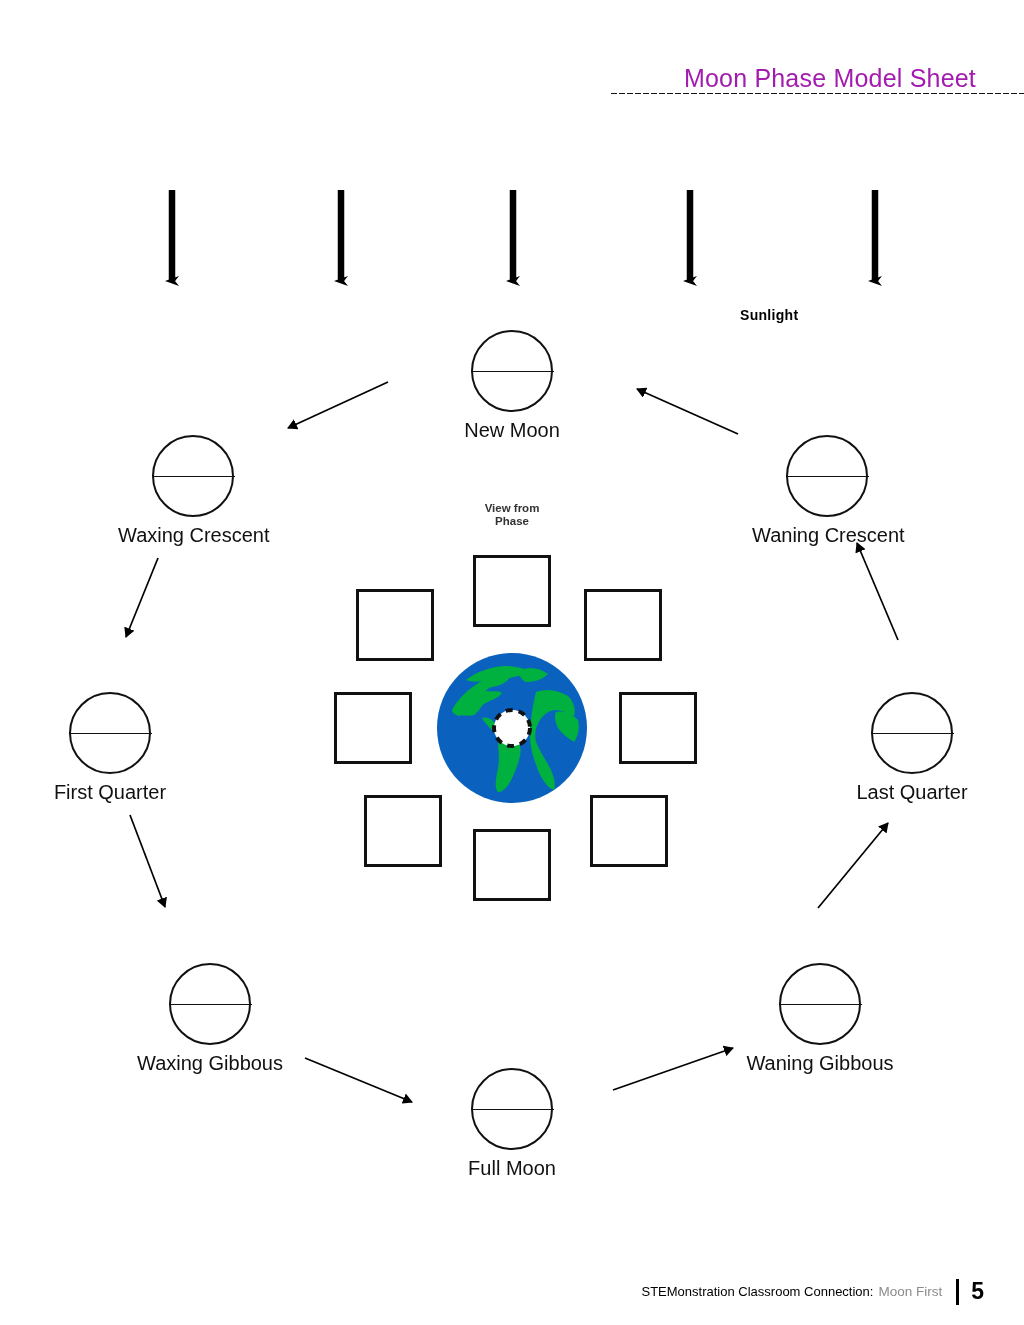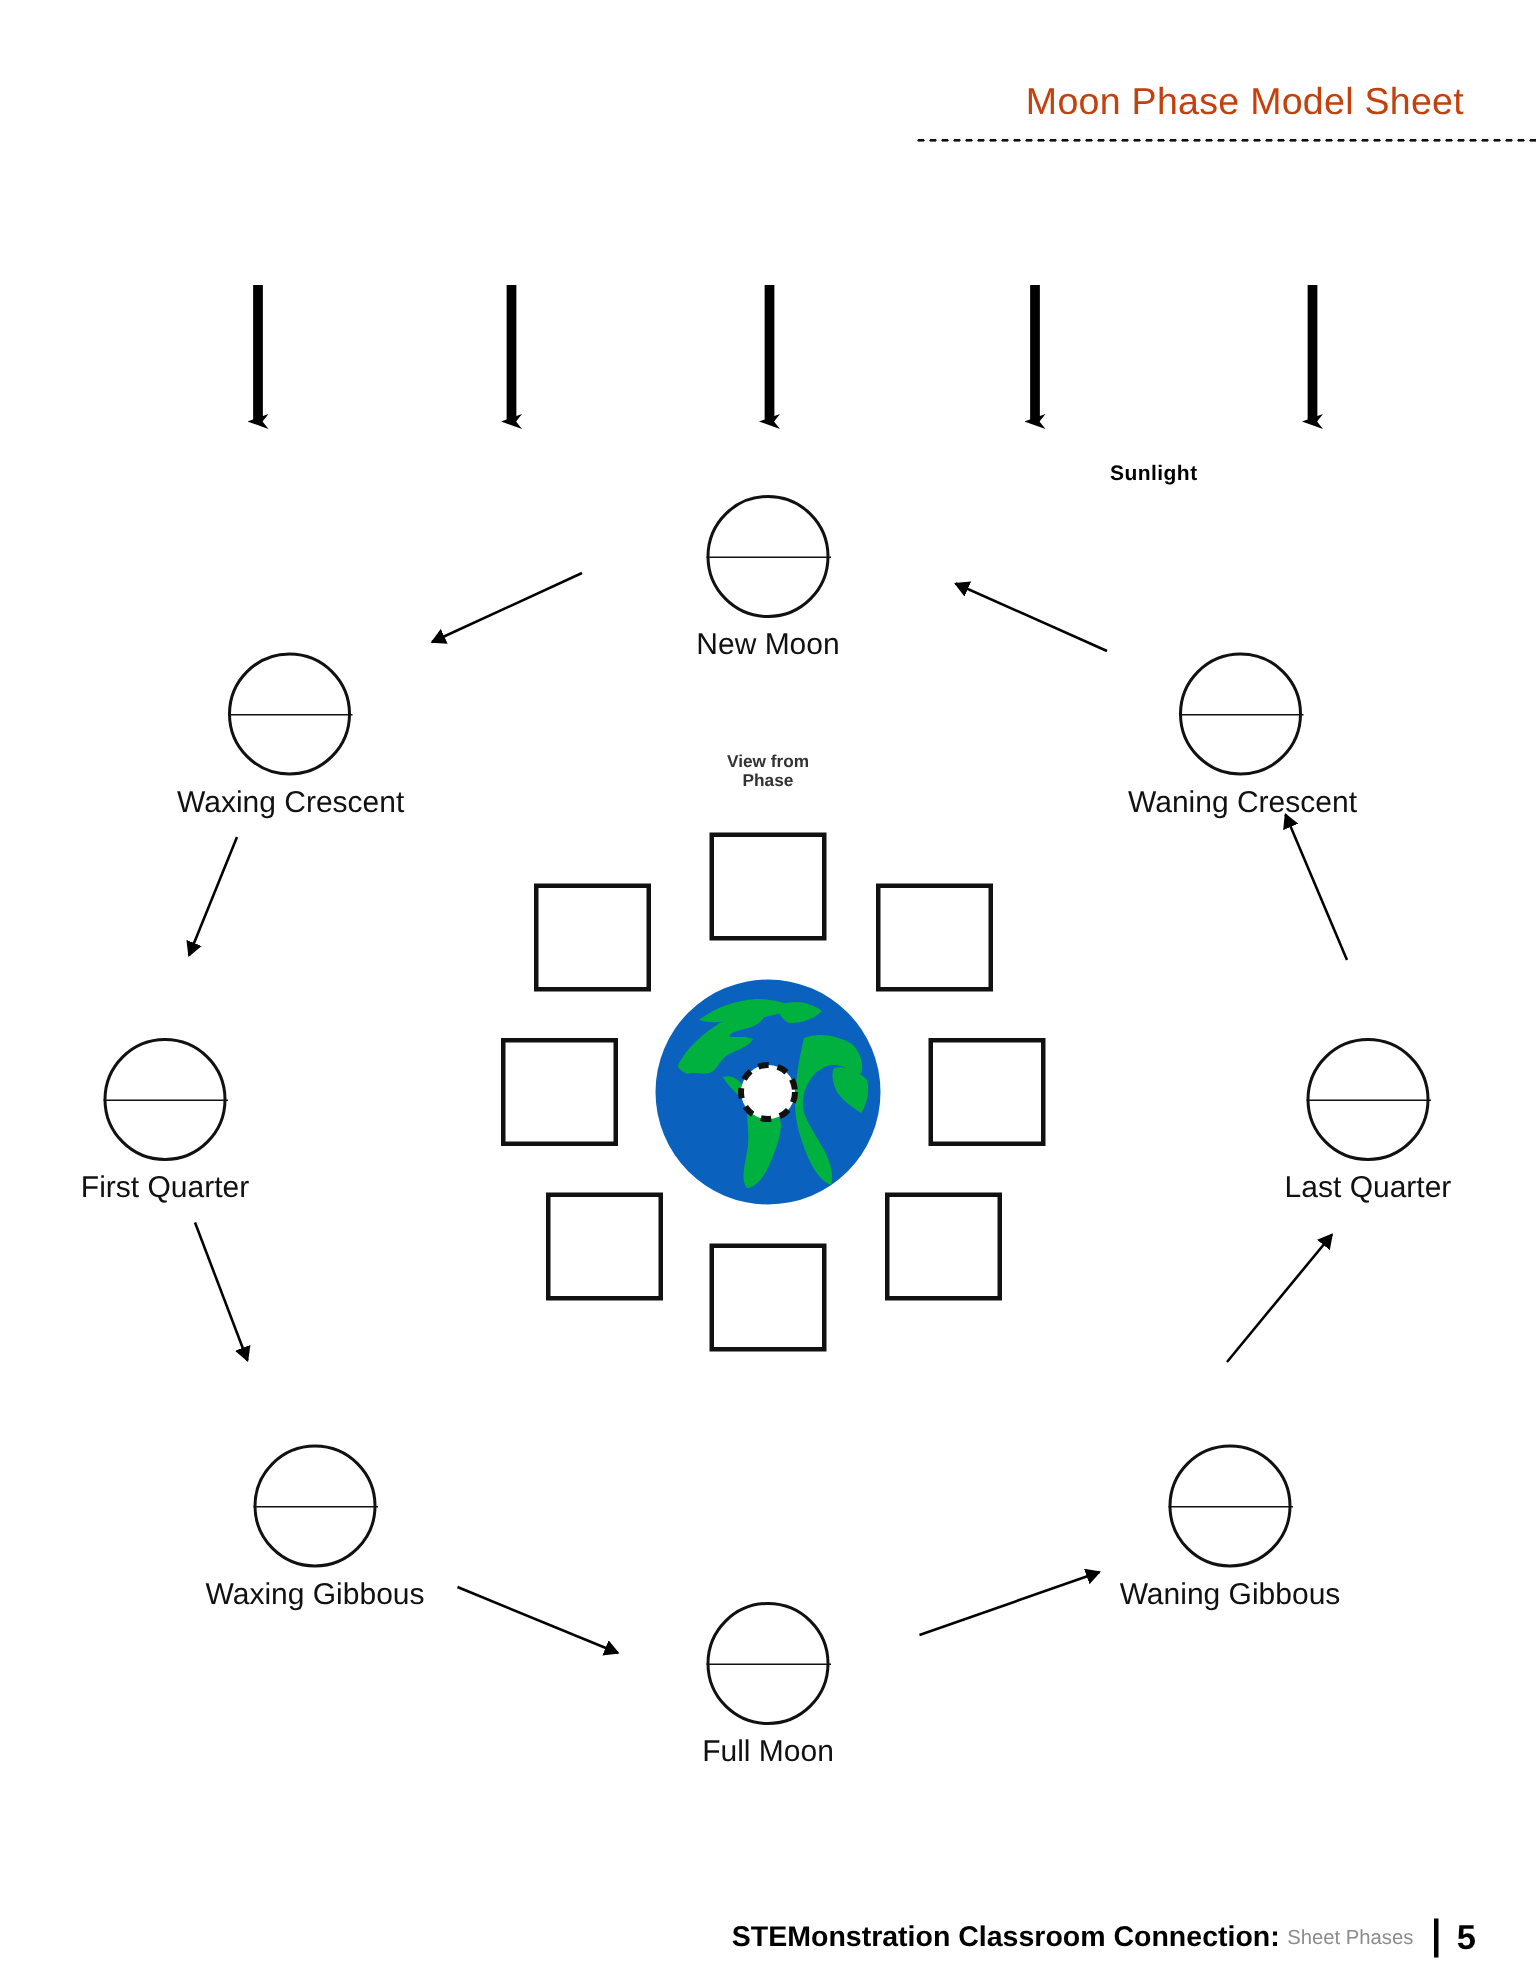--- a/index.html
+++ b/index.html
@@ -20,25 +20,25 @@
   #header {
     position: absolute;
     left: 610px;
     top: 48px;
     width: 414px;
     height: 56px;
   }
   #page-title {
     position: absolute;
     right: 48px;
-    top: 6px;
+    top: 16px;
     font-size: 25px;
     font-weight: 400;
     letter-spacing: 0.2px;
-    color: #c2410c;
+    color: #a21caf;
     white-space: nowrap;
   }
   #header-rule {
     position: absolute;
     left: 0;
     top: 44px;
     width: 414px;
     height: 3px;
     background-image: radial-gradient(#111 45%, transparent 47%);
     background-size: 8px 3px;
@@ -145,22 +145,22 @@
   #footer-inner {
     position: absolute;
     right: 40px;
     top: 0;
     display: flex;
     align-items: center;
     gap: 0;
     white-space: nowrap;
   }
   #footer-strong {
-    font-size: 19px;
-    font-weight: bold;
+    font-size: 13px;
+    font-weight: normal;
     color: #000;
   }
   #footer-light {
     font-size: 13.5px;
     font-weight: 400;
     color: #8c8c8c;
     margin-left: 5px;
   }
   #footer-divider {
     width: 3px;
@@ -295,17 +295,17 @@
 <div class="answer-box" style="left:584px; top:589px;"></div>
 <div class="answer-box" style="left:334px; top:692px;"></div>
 <div class="answer-box" style="left:619px; top:692px;"></div>
 <div class="answer-box" style="left:364px; top:795px;"></div>
 <div class="answer-box" style="left:590px; top:795px;"></div>
 <div class="answer-box" style="left:473px; top:829px;"></div>
 
 <div id="footer">
   <div id="footer-inner">
     <span id="footer-strong">STEMonstration Classroom Connection:</span>
-    <span id="footer-light">Sheet Phases</span>
+    <span id="footer-light">Moon First</span>
     <span id="footer-divider"></span>
     <span id="footer-page">5</span>
   </div>
 </div>
 
 </body></html>

